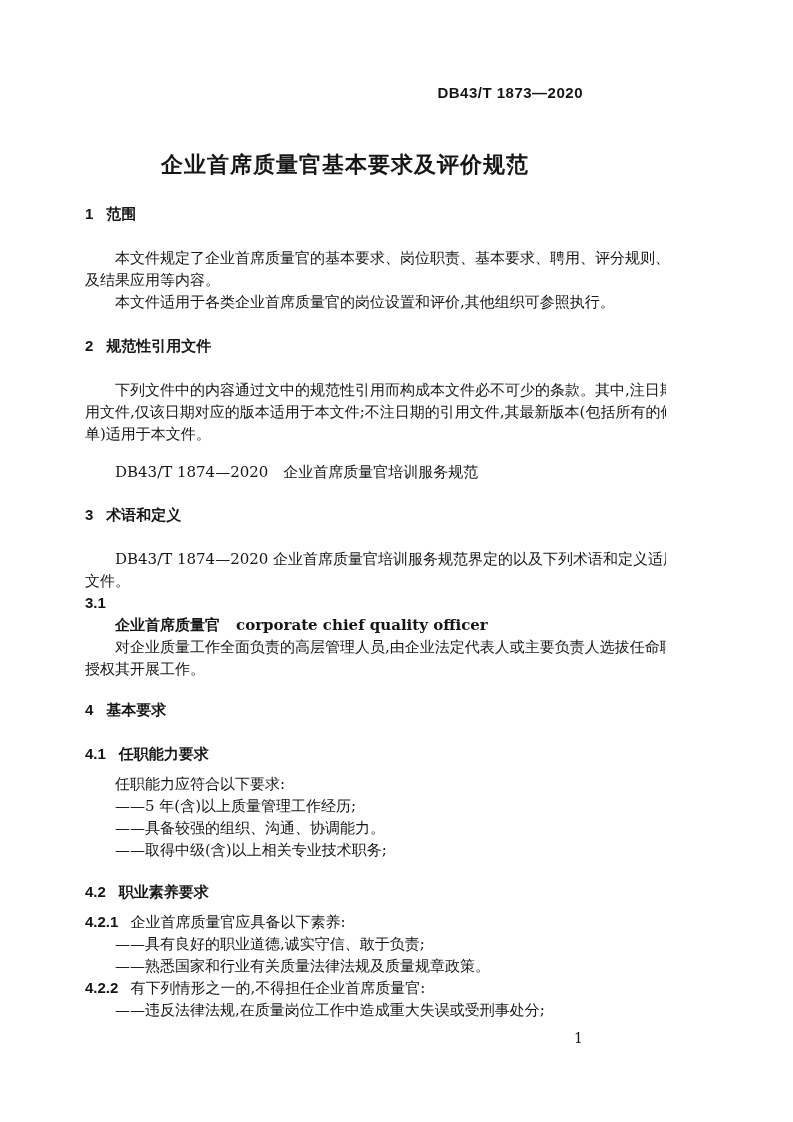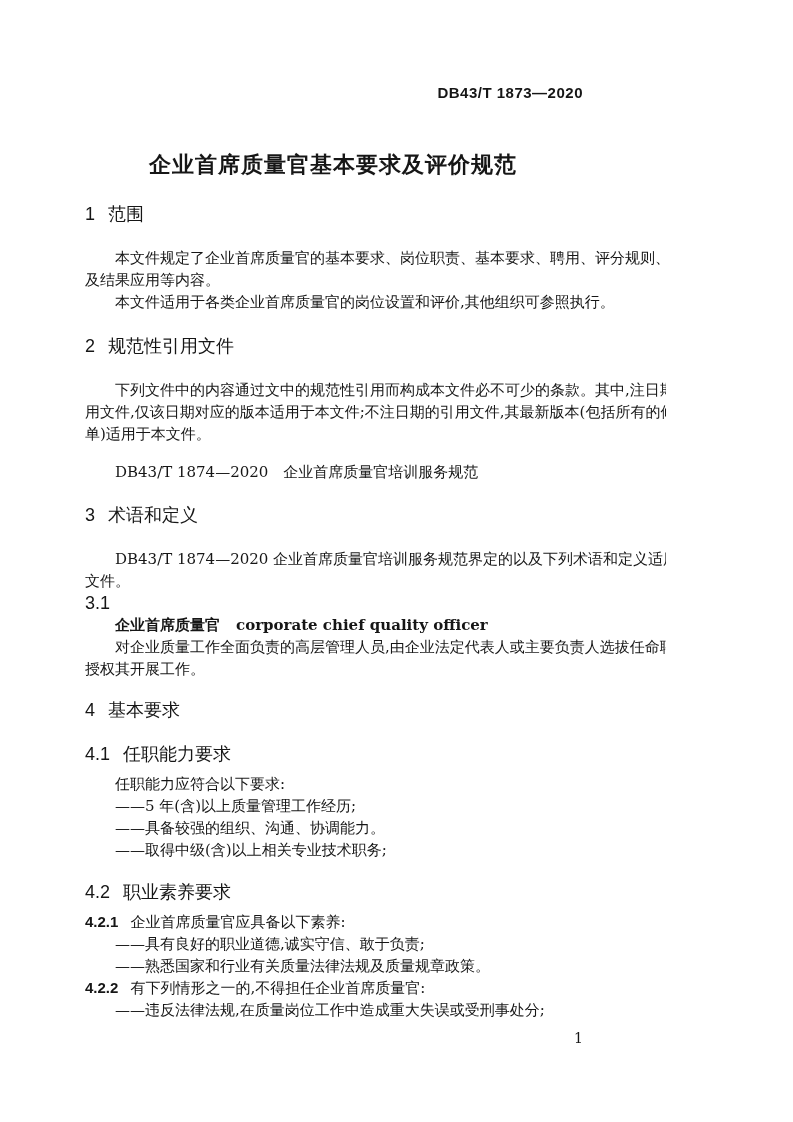--- a/index.html
+++ b/index.html
@@ -18,40 +18,40 @@
     top: 84px;
     right: 83px;
     font-family: "Liberation Sans", sans-serif;
     font-weight: bold;
     font-size: 15px;
     letter-spacing: 0.5px;
   }
   .doc-title {
     position: absolute;
     top: 150px;
-    left: 0;
+    left: 12px;
     width: 100%;
     text-align: center;
     font-family: "Liberation Sans", sans-serif;
     font-weight: bold;
     font-size: 22px;
     letter-spacing: 1px;
   }
   .body {
     position: absolute;
     top: 203px;
     left: 85px;
     width: 625px;
     font-size: 15px;
     line-height: 22px;
   }
   .sec-h {
     font-family: "Liberation Sans", sans-serif;
-    font-weight: normal;
-    font-size: 18px;
+    font-weight: bold;
+    font-size: 15px;
   }
   .h-num { margin-right: 13px; }
   .para { text-indent: 2em; }
   .bullet { text-indent: 2em; }
   .clause-num {
     font-family: "Liberation Sans", sans-serif;
     font-weight: bold;
     margin-right: 12px;
   }
   .term-line { padding-left: 30px; font-weight: bold; }

